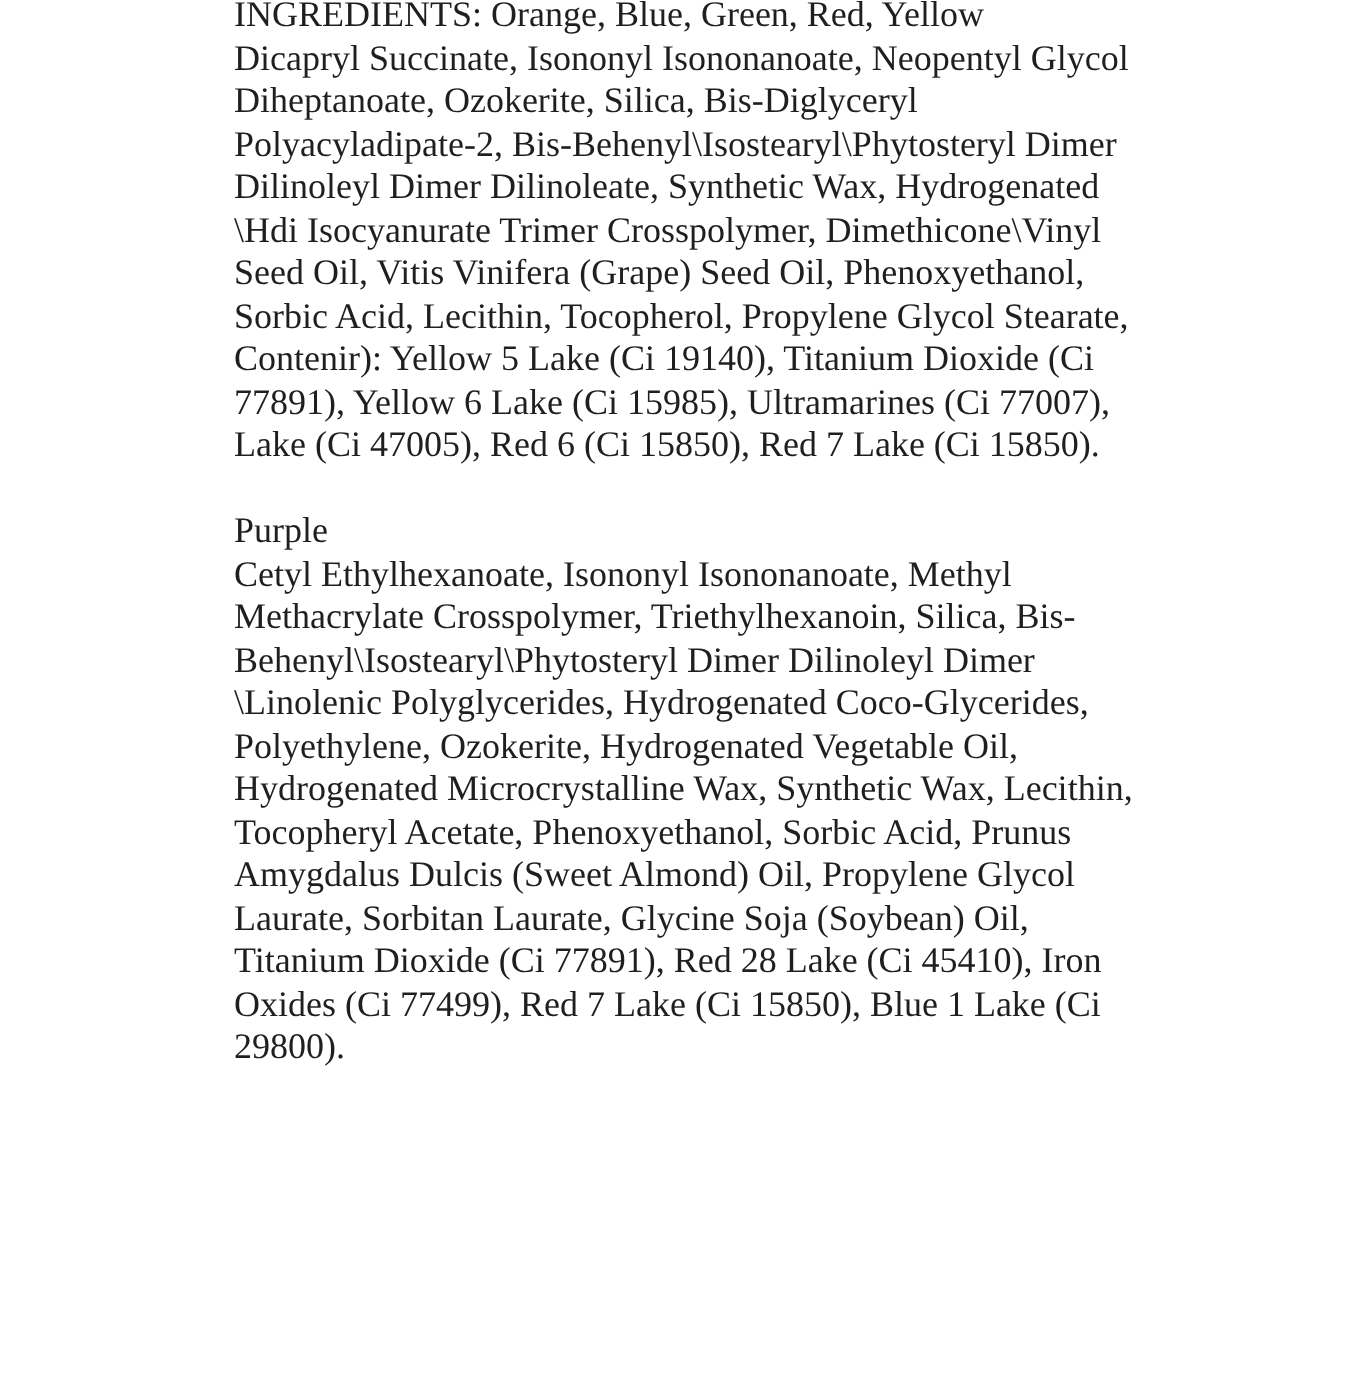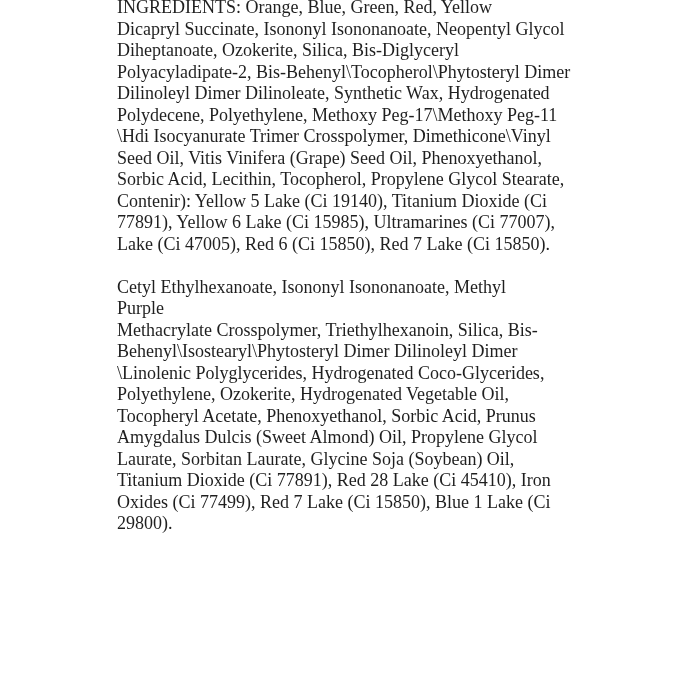--- a/index.html
+++ b/index.html
@@ -36,37 +36,37 @@
   }
 </style>
 </head>
 <body style="background: rgb(255, 255, 255); color: rgb(31, 31, 31);">
 
 <div class="doc">
   <section class="para">
       <div class="line">INGREDIENTS: Orange, Blue, Green, Red, Yellow</div>
       <div class="line">Dicapryl Succinate, Isononyl Isononanoate, Neopentyl Glycol</div>
       <div class="line">Diheptanoate, Ozokerite, Silica, Bis-Diglyceryl</div>
-      <div class="line">Polyacyladipate-2, Bis-Behenyl\Tocopherol\Phytosteryl Dimer</div>
+      <div class="line">Polyacyladipate-2, Bis-Behenyl\Isostearyl\Phytosteryl Dimer</div>
       <div class="line">Dilinoleyl Dimer Dilinoleate, Synthetic Wax, Hydrogenated</div>
-      <div class="line">Polydecene, Polyethylene, Methoxy Peg-17\Methoxy Peg-11</div>
       <div class="line">\Hdi Isocyanurate Trimer Crosspolymer, Dimethicone\Vinyl</div>
       <div class="line">Seed Oil, Vitis Vinifera (Grape) Seed Oil, Phenoxyethanol,</div>
       <div class="line">Sorbic Acid, Lecithin, Tocopherol, Propylene Glycol Stearate,</div>
       <div class="line">Contenir): Yellow 5 Lake (Ci 19140), Titanium Dioxide (Ci</div>
       <div class="line">77891), Yellow 6 Lake (Ci 15985), Ultramarines (Ci 77007),</div>
       <div class="line">Lake (Ci 47005), Red 6 (Ci 15850), Red 7 Lake (Ci 15850).</div>
     </section>
   <section class="para para-gap">
+      <div class="line">Purple</div>
       <div class="line">Cetyl Ethylhexanoate, Isononyl Isononanoate, Methyl</div>
-      <div class="line">Purple</div>
       <div class="line">Methacrylate Crosspolymer, Triethylhexanoin, Silica, Bis-</div>
       <div class="line">Behenyl\Isostearyl\Phytosteryl Dimer Dilinoleyl Dimer</div>
       <div class="line">\Linolenic Polyglycerides, Hydrogenated Coco-Glycerides,</div>
       <div class="line">Polyethylene, Ozokerite, Hydrogenated Vegetable Oil,</div>
+      <div class="line">Hydrogenated Microcrystalline Wax, Synthetic Wax, Lecithin,</div>
       <div class="line">Tocopheryl Acetate, Phenoxyethanol, Sorbic Acid, Prunus</div>
       <div class="line">Amygdalus Dulcis (Sweet Almond) Oil, Propylene Glycol</div>
       <div class="line">Laurate, Sorbitan Laurate, Glycine Soja (Soybean) Oil,</div>
       <div class="line">Titanium Dioxide (Ci 77891), Red 28 Lake (Ci 45410), Iron</div>
       <div class="line">Oxides (Ci 77499), Red 7 Lake (Ci 15850), Blue 1 Lake (Ci</div>
       <div class="line">29800).</div>
     </section>
 </div>
 
 </body></html>

